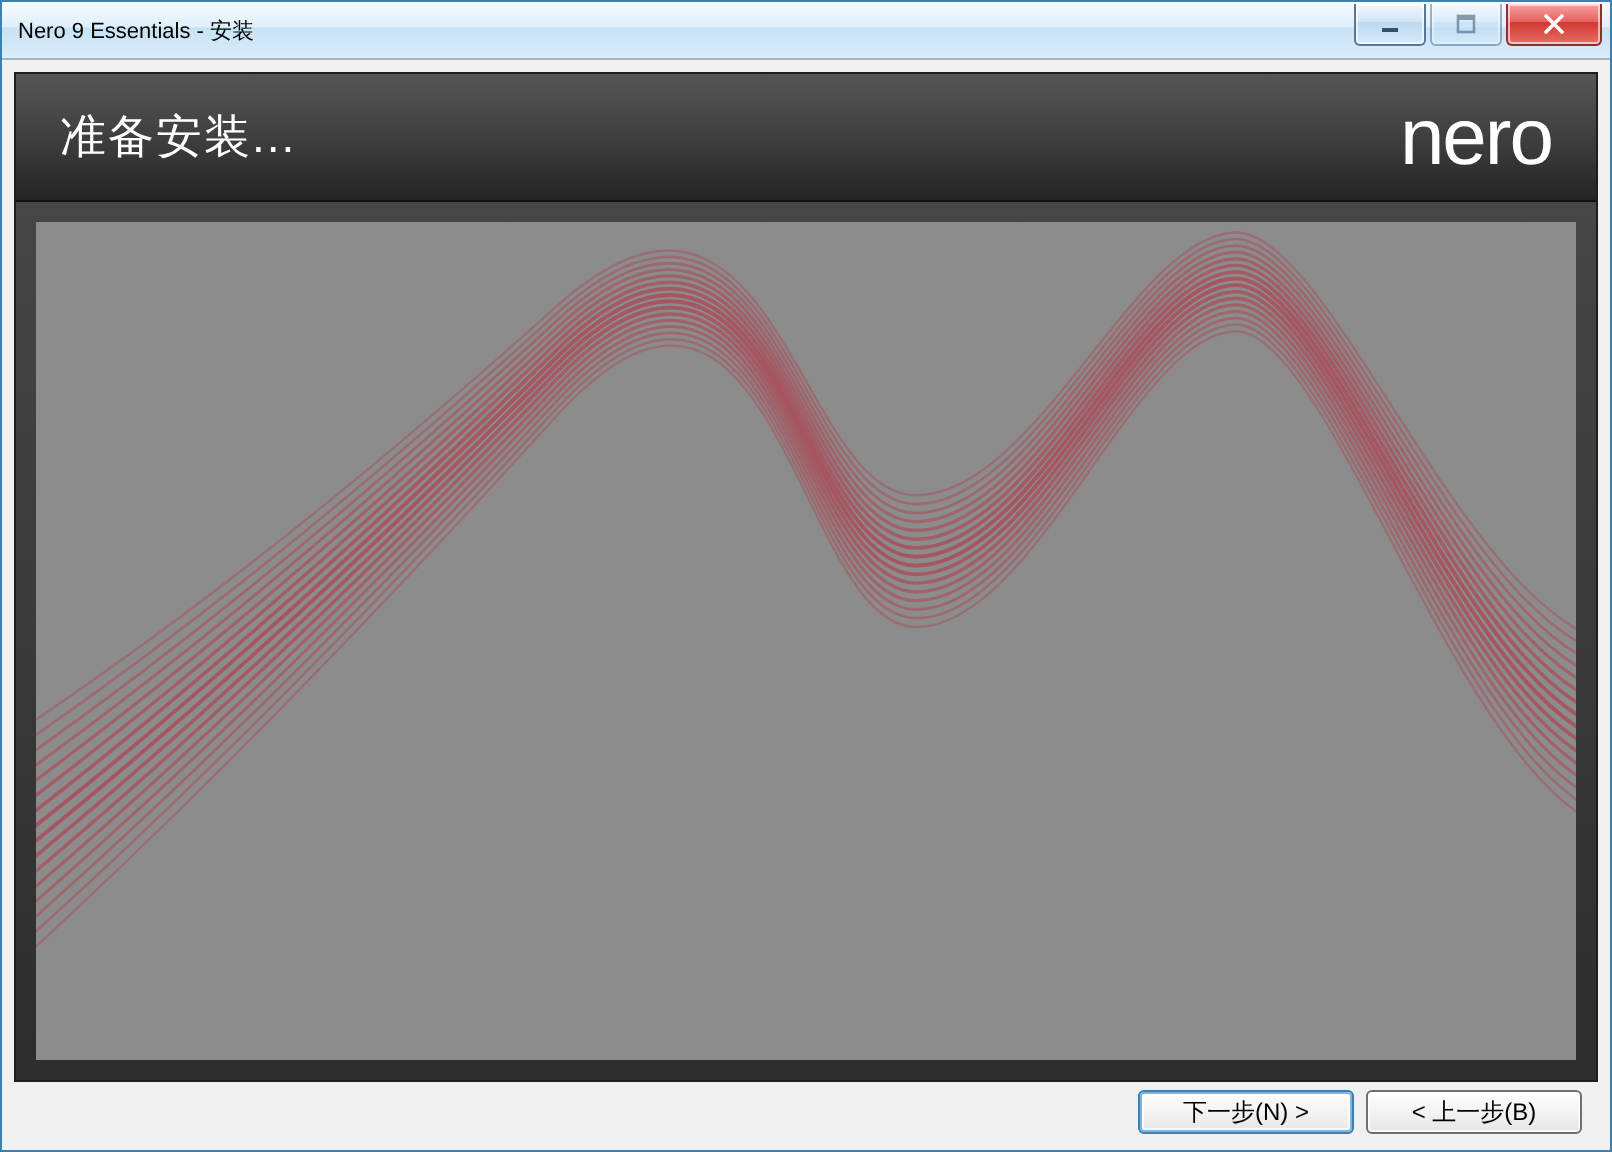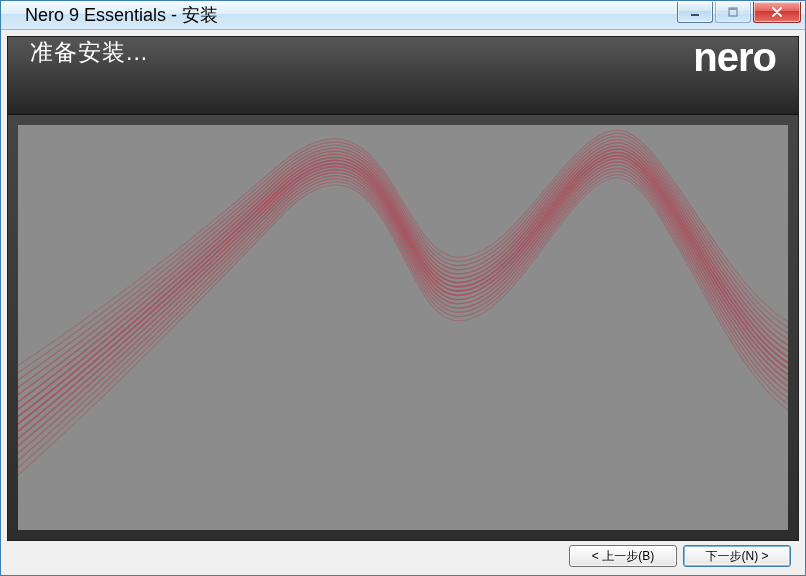--- a/index.html
+++ b/index.html
@@ -14,21 +14,21 @@
   }
   
   .titlebar{
     height:28px;
     background:linear-gradient(to bottom,#f6fbff 0%,#dfeffb 45%,#c7e2f6 46%,#d9ecfa 100%);
     border-bottom:1px solid #a0b7c9;
     display:flex;align-items:center;
     padding-left:8px;
     position:relative;
   }
-  .titlebar-title{color:#000;font-size:18px;margin-left:16px;}
+  .titlebar-title{color:#000;font-size:11px;}
   .win-controls{position:absolute;right:4px;top:0;display:flex;}
   .win-btn{
     width:34px;height:20px;margin-left:2px;margin-top:1px;
     border:1px solid #5a7893;border-top:none;
     border-bottom-left-radius:3px;border-bottom-right-radius:3px;
     background:linear-gradient(to bottom,#f2f8fe 0%,#cfe5f7 45%,#bcd9f2 46%,#d7ebfa 100%);
     display:flex;align-items:center;justify-content:center;
     font-size:11px;color:#31506b;
     box-shadow:inset 0 0 0 1px rgba(255,255,255,.6);
   }
@@ -50,32 +50,32 @@
 
   .panel-dark{
     background:linear-gradient(to bottom,#4a4a4a 0%,#2d2d2d 100%);
     border:1px solid #1e1e1e;
     box-sizing:border-box;
     display:flex;flex-direction:column;
     flex:1;
   }
 
   .panel-header{
-    height:78px;
+    height:64px;
     background:linear-gradient(to bottom,#565656 0%,#3a3a3a 60%,#242424 100%);
     border-bottom:1px solid #111;
-    display:flex;align-items:flex-start;justify-content:space-between;
+    display:flex;align-items:center;justify-content:space-between;
     padding:0 22px;
     box-sizing:border-box;
   }
   .panel-header .title{
     color:#fff;font-size:23px;font-weight:300;letter-spacing:1px;
   }
   .nero-logo{
-    color:#fff;font-weight:700;font-size:40px;letter-spacing:-1px;
+    color:#fff;font-weight:400;font-size:40px;letter-spacing:-1px;
     font-family:Arial,Helvetica,sans-serif;line-height:1;
   }
 
   .panel-body{
     flex:1;
     margin:10px 10px 10px 10px;
     background:#8c8c8c;
     position:relative;
     overflow:hidden;
   }
@@ -160,19 +160,19 @@
               <path d="M -30 374.3666666666667 C 60 296.3, 150 208.23333333333335, 260 90.16666666666667 S 380 194.2, 440 194.2 S 550 48.150000000000006, 600 48.150000000000006 S 720 294.2833333333333, 800 294.2833333333333" stroke="rgba(168,82,94,0.67)" stroke-width="1.41"></path>
               <path d="M -30 382.43333333333334 C 60 302.9, 150 213.36666666666667, 260 93.83333333333334 S 380 198.6, 440 198.6 S 550 51.45, 600 51.45 S 720 300.51666666666665, 800 300.51666666666665" stroke="rgba(168,82,94,0.61)" stroke-width="1.31"></path>
               <path d="M -30 390.5 C 60 309.5, 150 218.5, 260 97.5 S 380 203, 440 203 S 550 54.75, 600 54.75 S 720 306.75, 800 306.75" stroke="rgba(168,82,94,0.55)" stroke-width="1.20"></path>
             </g>
         </svg>
       </div>
 
     </div>
 
     <div class="footer">
+      <button class="nav-btn default">下一步(N) &gt;</button>
       <button class="nav-btn">&lt; 上一步(B)</button>
-      <button class="nav-btn default">下一步(N) &gt;</button>
     </div>
 
   </div>
 
 </div>
 
 </body></html>

